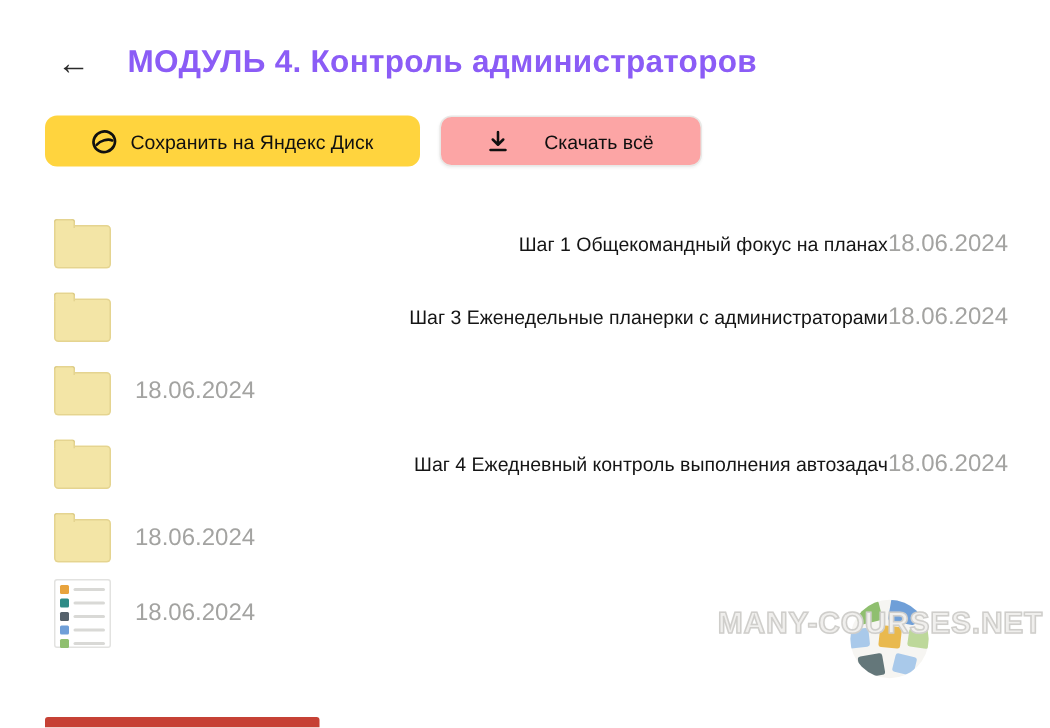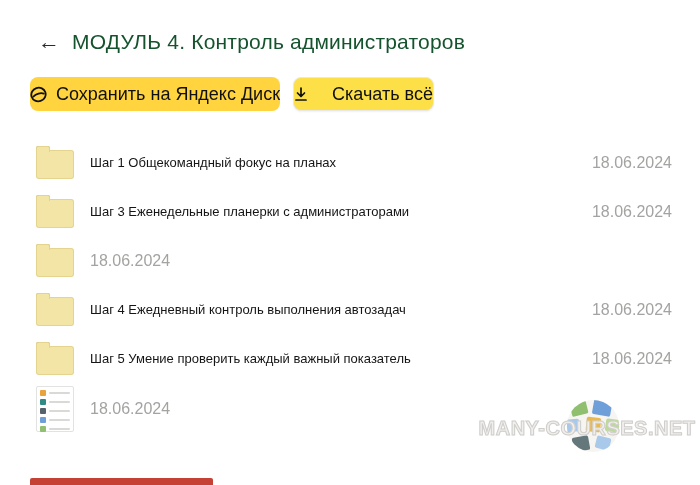--- a/index.html
+++ b/index.html
@@ -22,57 +22,57 @@
     width: 30px;
     font-size: 22px;
     color: #2b2b2b;
     cursor: pointer;
     line-height: 1;
     border: none;
     background: transparent;
     text-align: left;
   }
   .page-title {
-    margin-left: 4px;
+    margin-left: 17px;
     font-size: 21px;
-    font-weight: 400;
+    font-weight: 700;
     letter-spacing: 0.2px;
-    color: #14532d;
+    color: #8b5cf6;
   }
 
   
   .toolbar {
     display: flex;
     gap: 13px;
     margin: 23px 0 0 30px;
   }
   .btn {
     display: inline-flex;
     align-items: center;
     gap: 9px;
     height: 34px;
-    padding: 0 0;
+    padding: 0 31px;
     border-radius: 8px;
-    font-size: 18px;
+    font-size: 13px;
     color: #101010;
     border: none;
     cursor: pointer;
     font-family: "Liberation Sans", sans-serif;
   }
   .btn-yellow { background: #ffd43e; }
   .btn-white {
-    background: #fde047;
+    background: #fca5a5;
     border: 1px solid #e8e8e6;
     box-shadow: 0 1px 2px rgba(0,0,0,0.06);
     gap: 24px;
   }
   .btn svg { display: block; }
 
   
-  .file-list { margin-top: 27px; }
+  .file-list { margin-top: 27px; text-align: right; }
   .file-row {
     display: flex;
     align-items: center;
     height: 49px;
     padding: 0 28px 0 36px;
     cursor: pointer;
   }
   .icon-cell {
     width: 38px;
     display: flex;
@@ -128,21 +128,21 @@
     pointer-events: none;
   }
   .watermark svg.globe {
     position: absolute;
     left: 90px;
     top: -2px;
   }
   .watermark .wm-text {
     position: absolute;
     left: 0;
-    top: 18px;
+    top: 6px;
     width: 100%;
     text-align: center;
     font-size: 20px;
     font-weight: 800;
     letter-spacing: 0.5px;
     color: #f0efed;
     -webkit-text-stroke: 1px #cfcecb;
     text-shadow: 0 0 1px #d8d7d4;
     white-space: nowrap;
   }
@@ -219,21 +219,20 @@
         <span class="folder-icon"></span>
       </span>
     <span class="file-name">Шаг 4 Ежедневный контроль выполнения автозадач</span>
     <span class="file-date">18.06.2024</span>
   </div>
 
   <div class="file-row">
     <span class="icon-cell">
         <span class="folder-icon"></span>
       </span>
-    <span class="file-name">Шаг 5  Умение проверить каждый важный показатель</span>
     <span class="file-date">18.06.2024</span>
   </div>
 
   <div class="file-row row-image">
     <span class="icon-cell">
       <span class="thumb">
         <span class="t-line">
             <span class="t-sq" style="background:#e8a33d"></span>
             <span class="t-bar"></span>
           </span>

